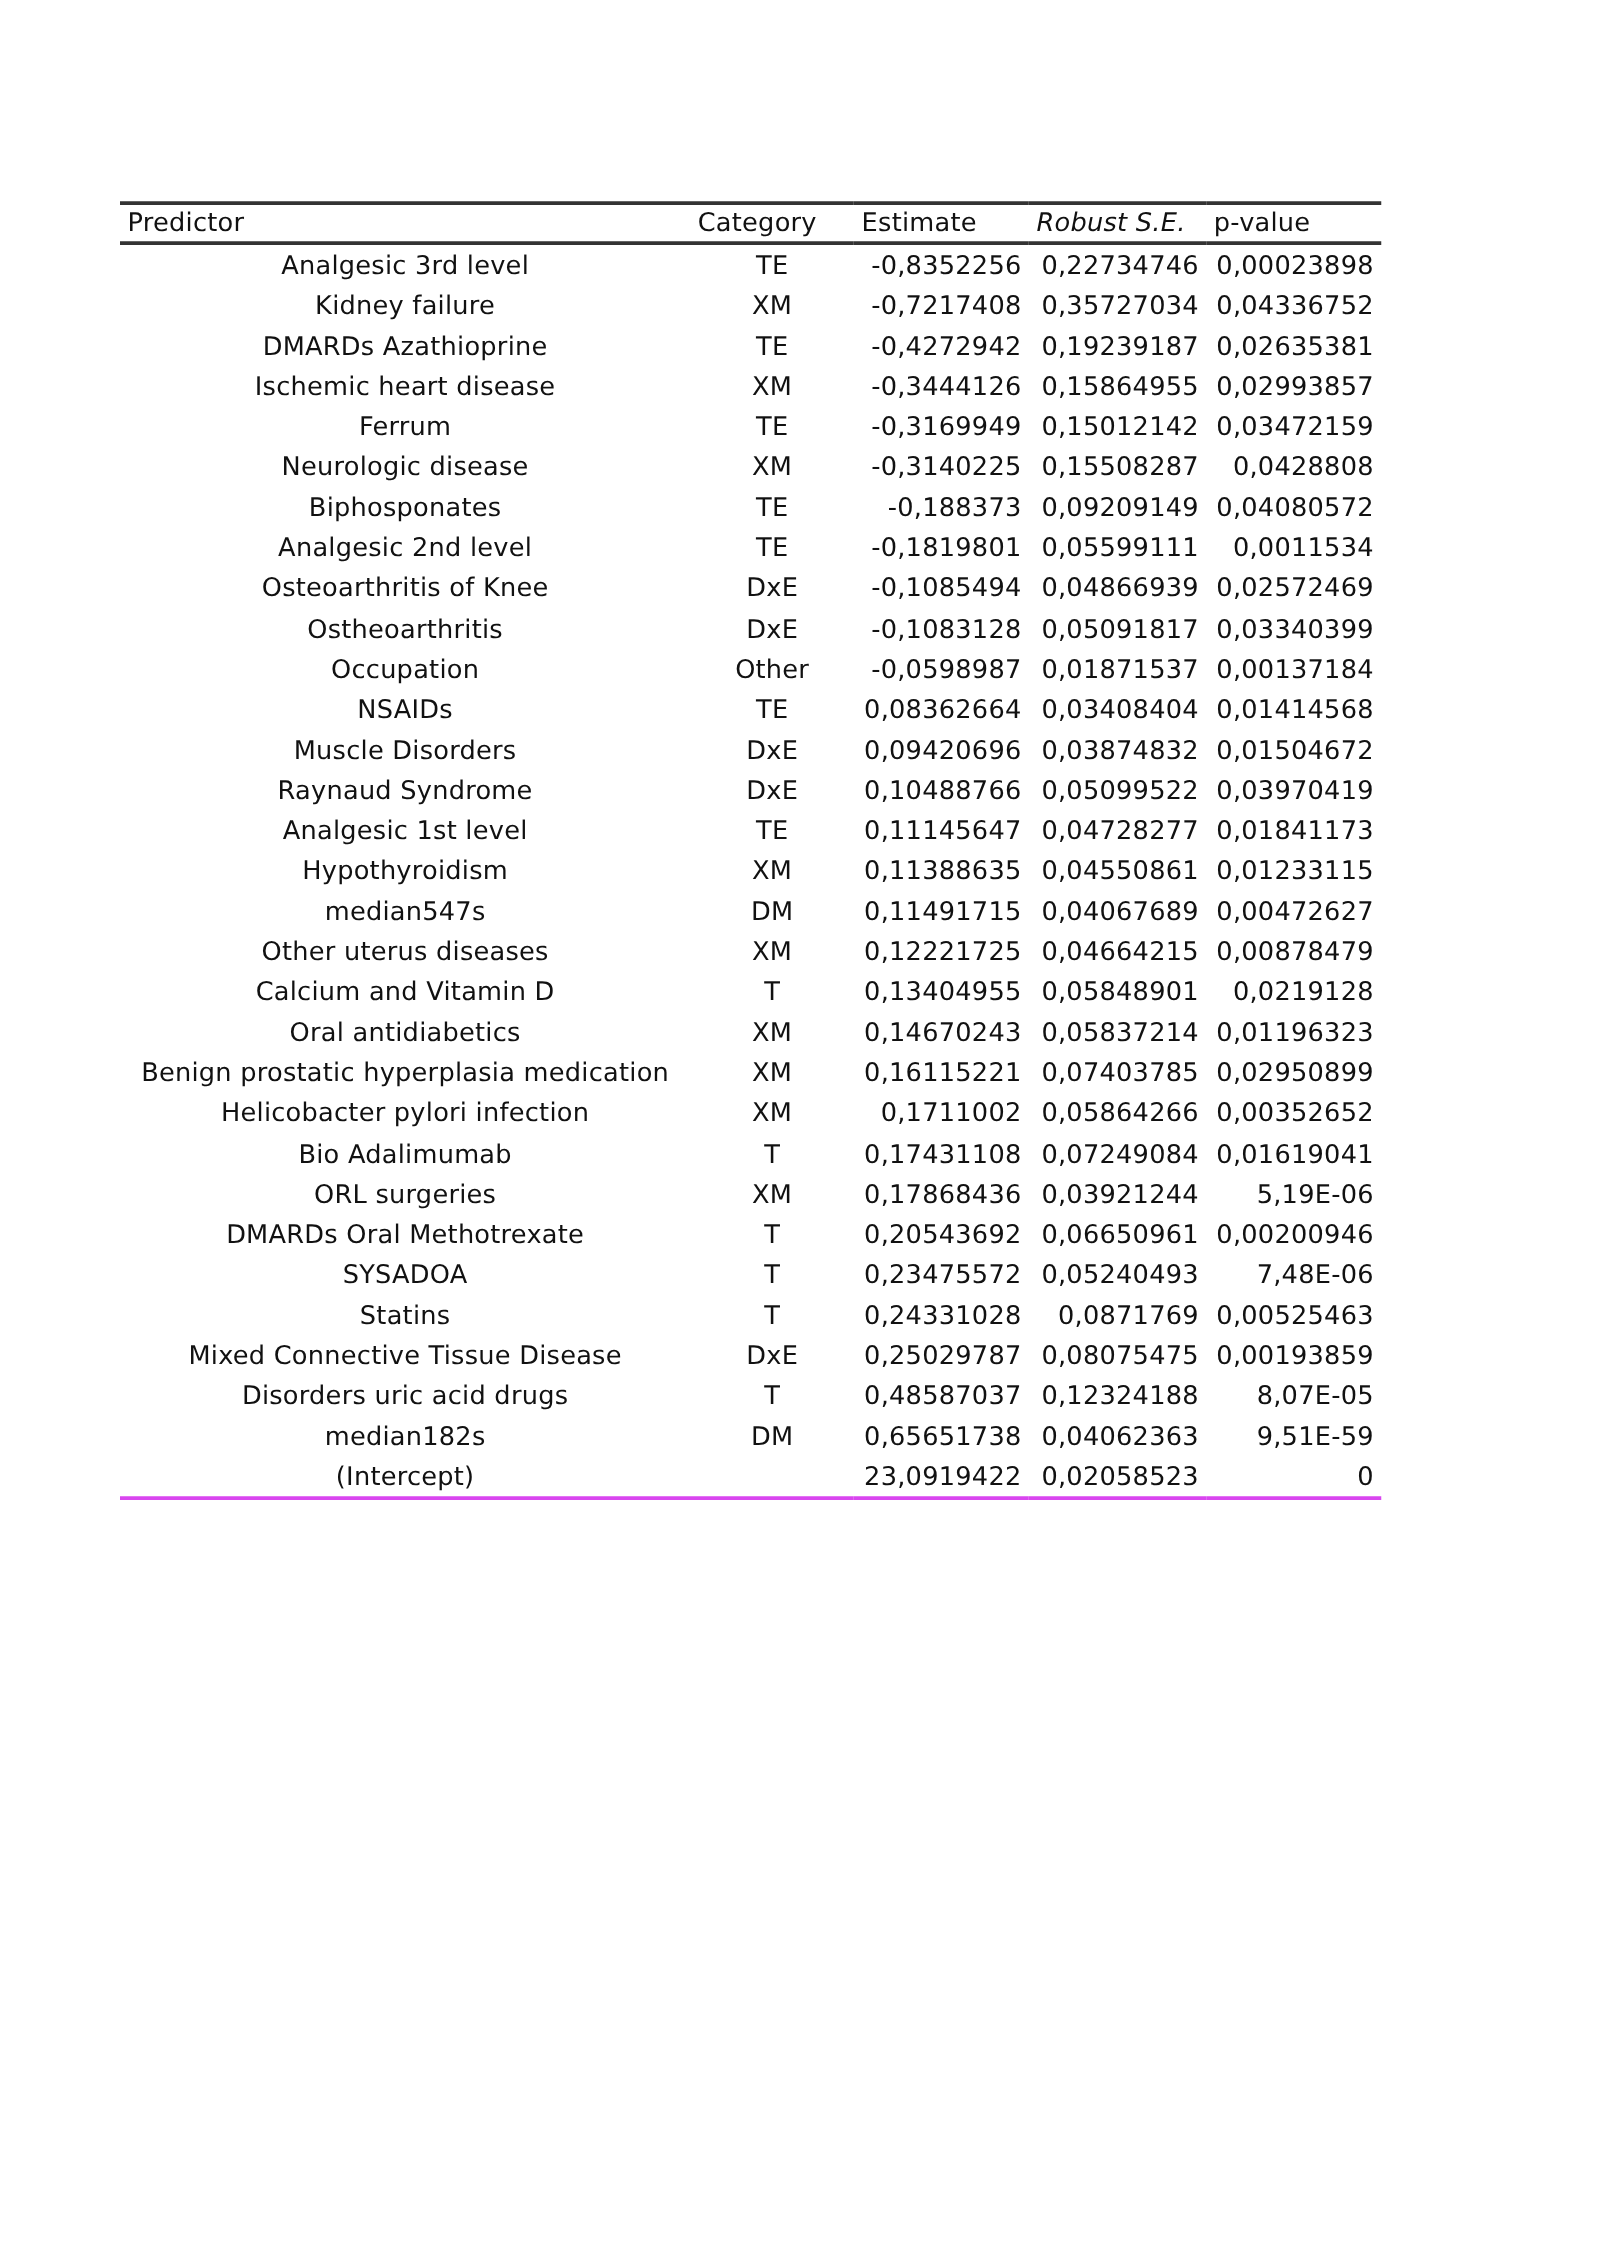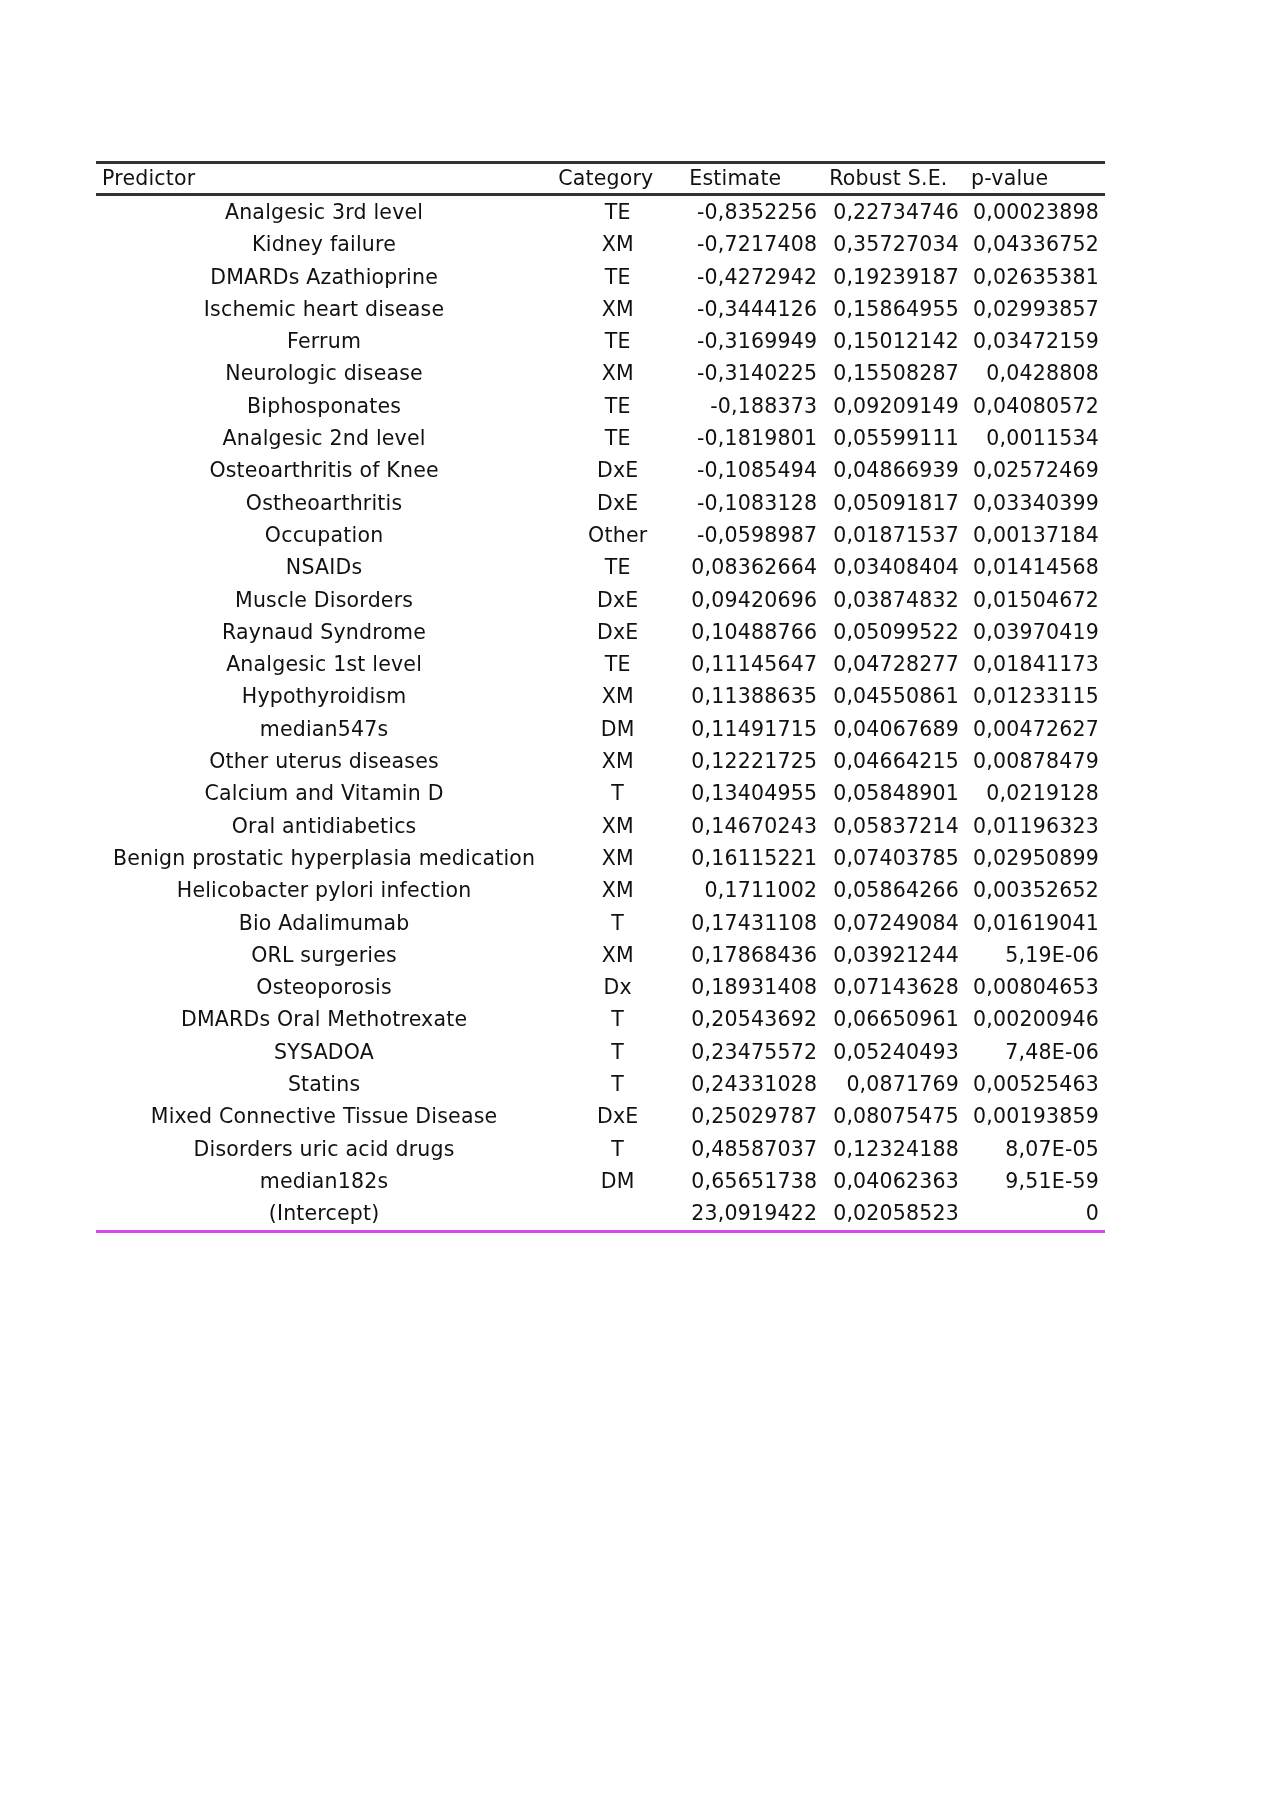--- a/index.html
+++ b/index.html
@@ -44,21 +44,21 @@
       font-weight: normal;
     }
     table.results th {
       height: 29px;
       line-height: 29px;
       text-align: left;
     }
     th.col-predictor, td.col-predictor { width: 445px; text-align: center; }
     th.col-category, td.col-category { width: 120px; text-align: center; }
     th.col-estimate { width: 128px; text-align: left; }
-    th.col-se { width: 130px; text-align: left; }
+    th.col-se { width: 130px; text-align: left; font-style: italic; }
     th.col-p { width: 128px; text-align: left; }
     td.num { text-align: right; }
   </style>
 </head>
 <body>
 
 <div class="table-wrap">
   <table class="results">
     <thead>
       <tr>
@@ -232,27 +232,20 @@
           <td class="num">0,01619041</td>
         </tr>
         <tr>
           <td class="col-predictor">ORL surgeries</td>
           <td class="col-category">XM</td>
           <td class="num">0,17868436</td>
           <td class="num">0,03921244</td>
           <td class="num">5,19E-06</td>
         </tr>
         <tr>
-          <td class="col-predictor">Osteoporosis</td>
-          <td class="col-category">Dx</td>
-          <td class="num">0,18931408</td>
-          <td class="num">0,07143628</td>
-          <td class="num">0,00804653</td>
-        </tr>
-        <tr>
           <td class="col-predictor">DMARDs Oral Methotrexate</td>
           <td class="col-category">T</td>
           <td class="num">0,20543692</td>
           <td class="num">0,06650961</td>
           <td class="num">0,00200946</td>
         </tr>
         <tr>
           <td class="col-predictor">SYSADOA</td>
           <td class="col-category">T</td>
           <td class="num">0,23475572</td>

